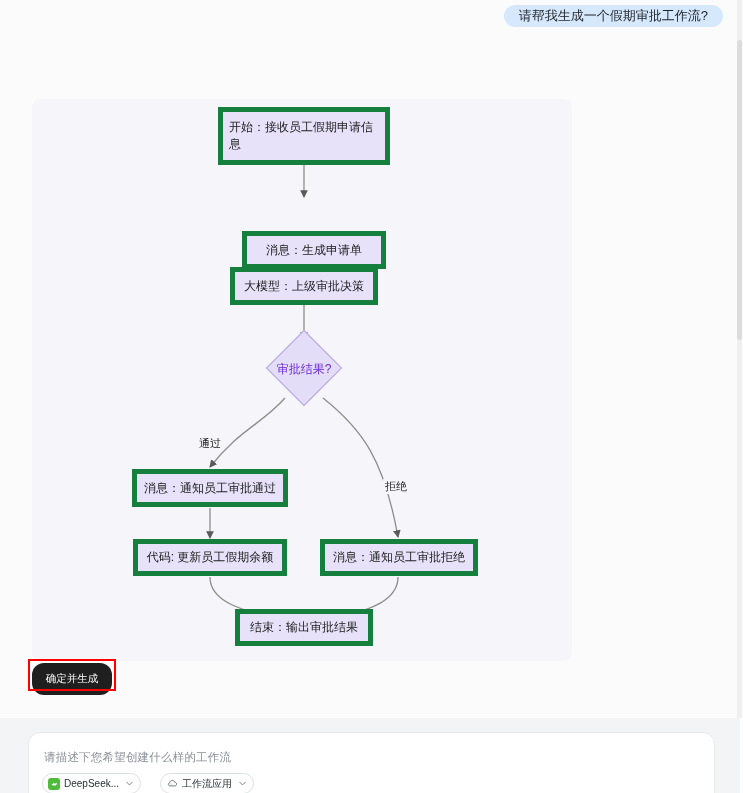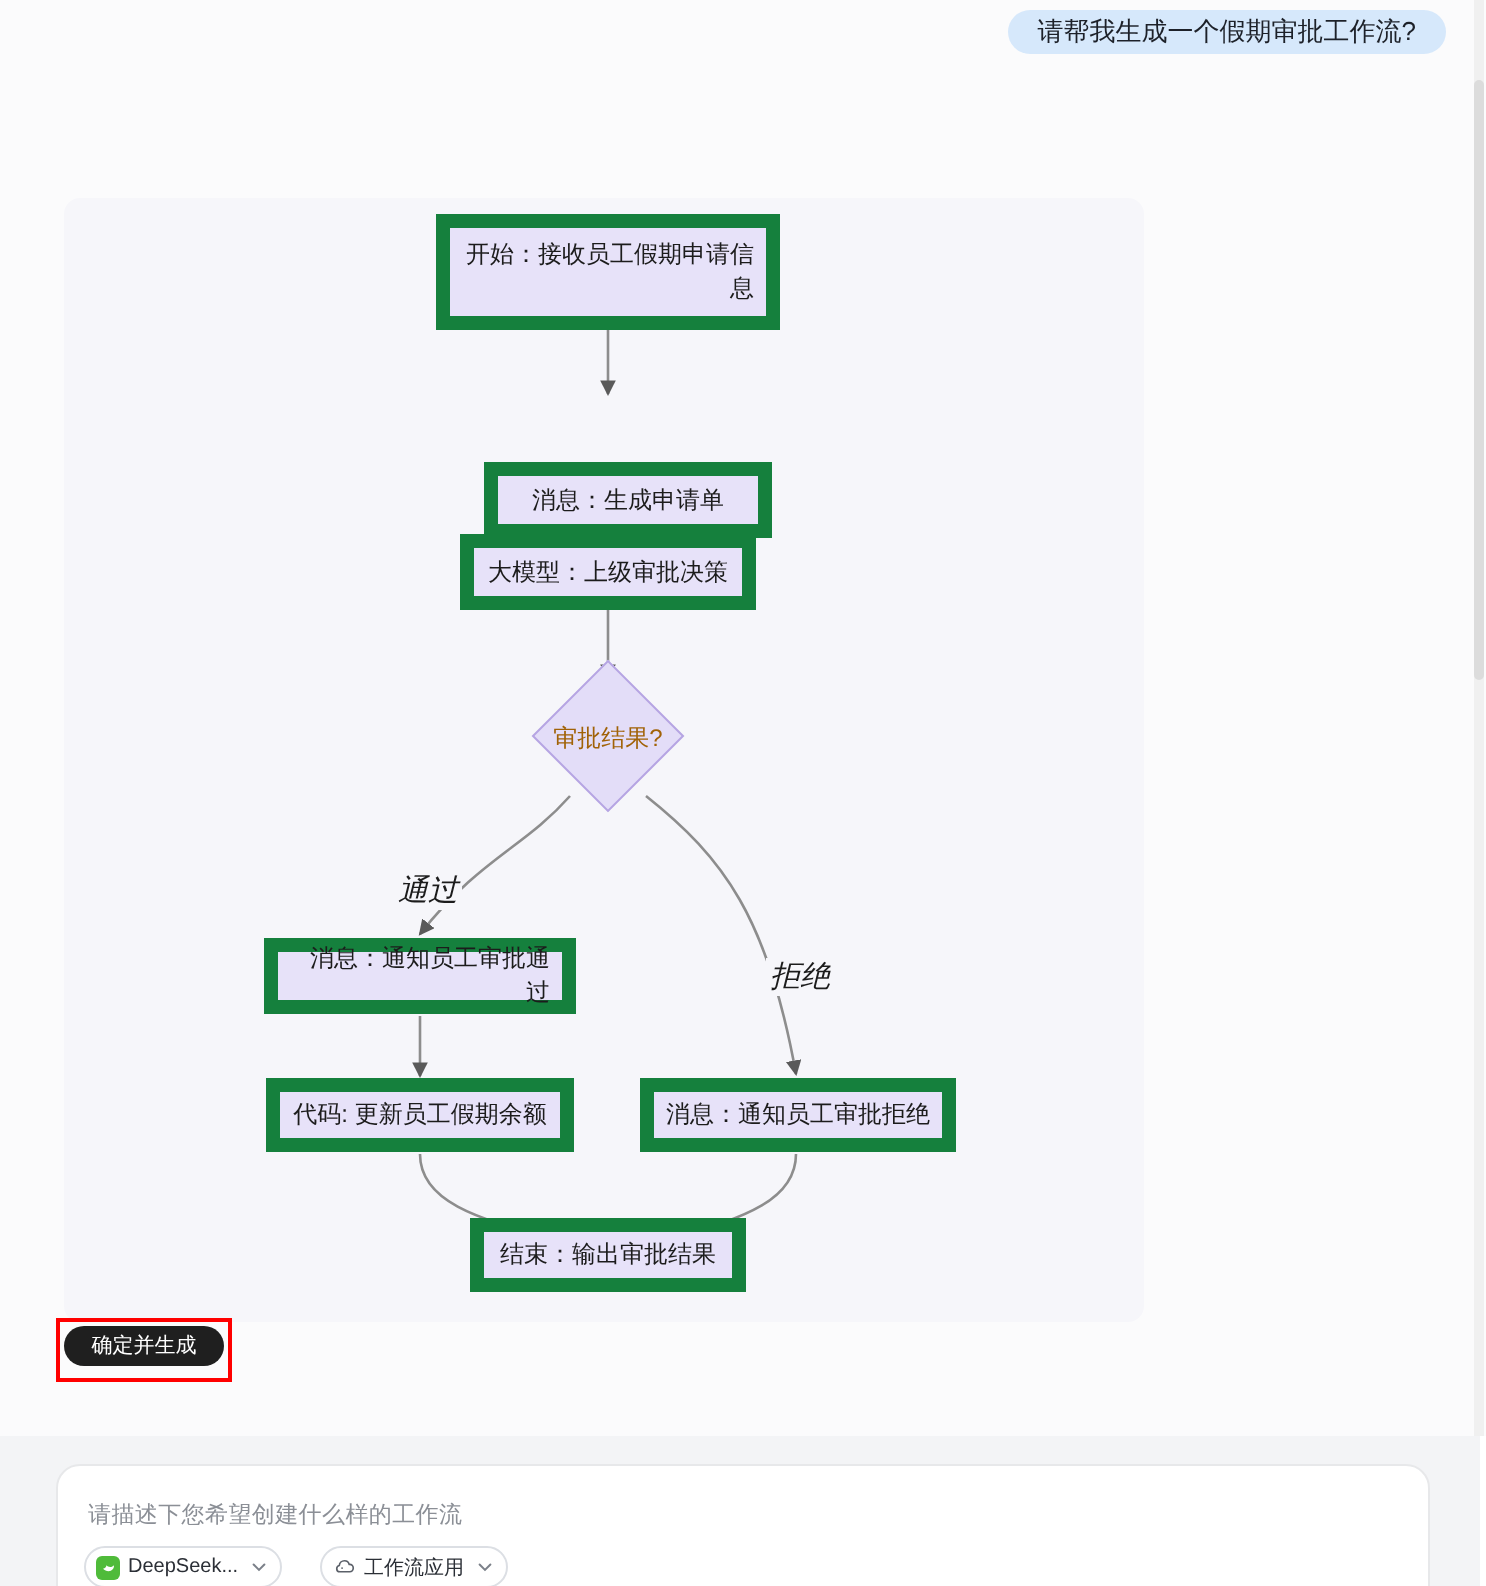--- a/index.html
+++ b/index.html
@@ -68,69 +68,68 @@
   }
   .flow-svg {
     position: absolute;
     left: 0; top: 0;
     width: 540px;
     height: 562px;
   }
   .node {
     position: absolute;
     background: #e7e2f9;
-    border: 7px solid #15803d;
+    border: 5px solid #15803d;
     box-sizing: border-box;
     display: flex;
     align-items: center;
     justify-content: center;
-    text-align: right;
+    text-align: left;
     font-size: 12px;
     line-height: 17px;
     color: #1c1c1c;
     padding: 2px 6px;
   }
   .diamond {
     position: absolute;
     background: #e3ddf8;
     border: 1px solid #b6a5e3;
     box-sizing: border-box;
     transform: rotate(45deg);
     display: block;
   }
   .diamond-label {
     position: absolute;
     font-size: 12px;
-    color: #a16207;
+    color: #6d28d9;
     text-align: center;
     white-space: nowrap;
   }
   .edge-label {
     position: absolute;
-    font-size: 15px;
+    font-size: 11px;
     color: #1c1c1c;
     background: #f6f6fa;
     padding: 0 2px;
     white-space: nowrap;
-    font-style: italic;
   }
 
   
   .confirm-wrap {
     position: absolute;
     left: 28px;
     top: 659px;
     width: 88px;
     height: 32px;
   }
   .confirm-btn {
     position: absolute;
     left: 4px; top: 4px;
     width: 80px;
-    height: 20px;
+    height: 32px;
     background: #1f1f1f;
     color: #ffffff;
     border: none;
     border-radius: 12px;
     font-size: 10.5px;
     font-family: Liberation Serif, serif;
     cursor: pointer;
     display: flex;
     align-items: center;
     justify-content: center;

